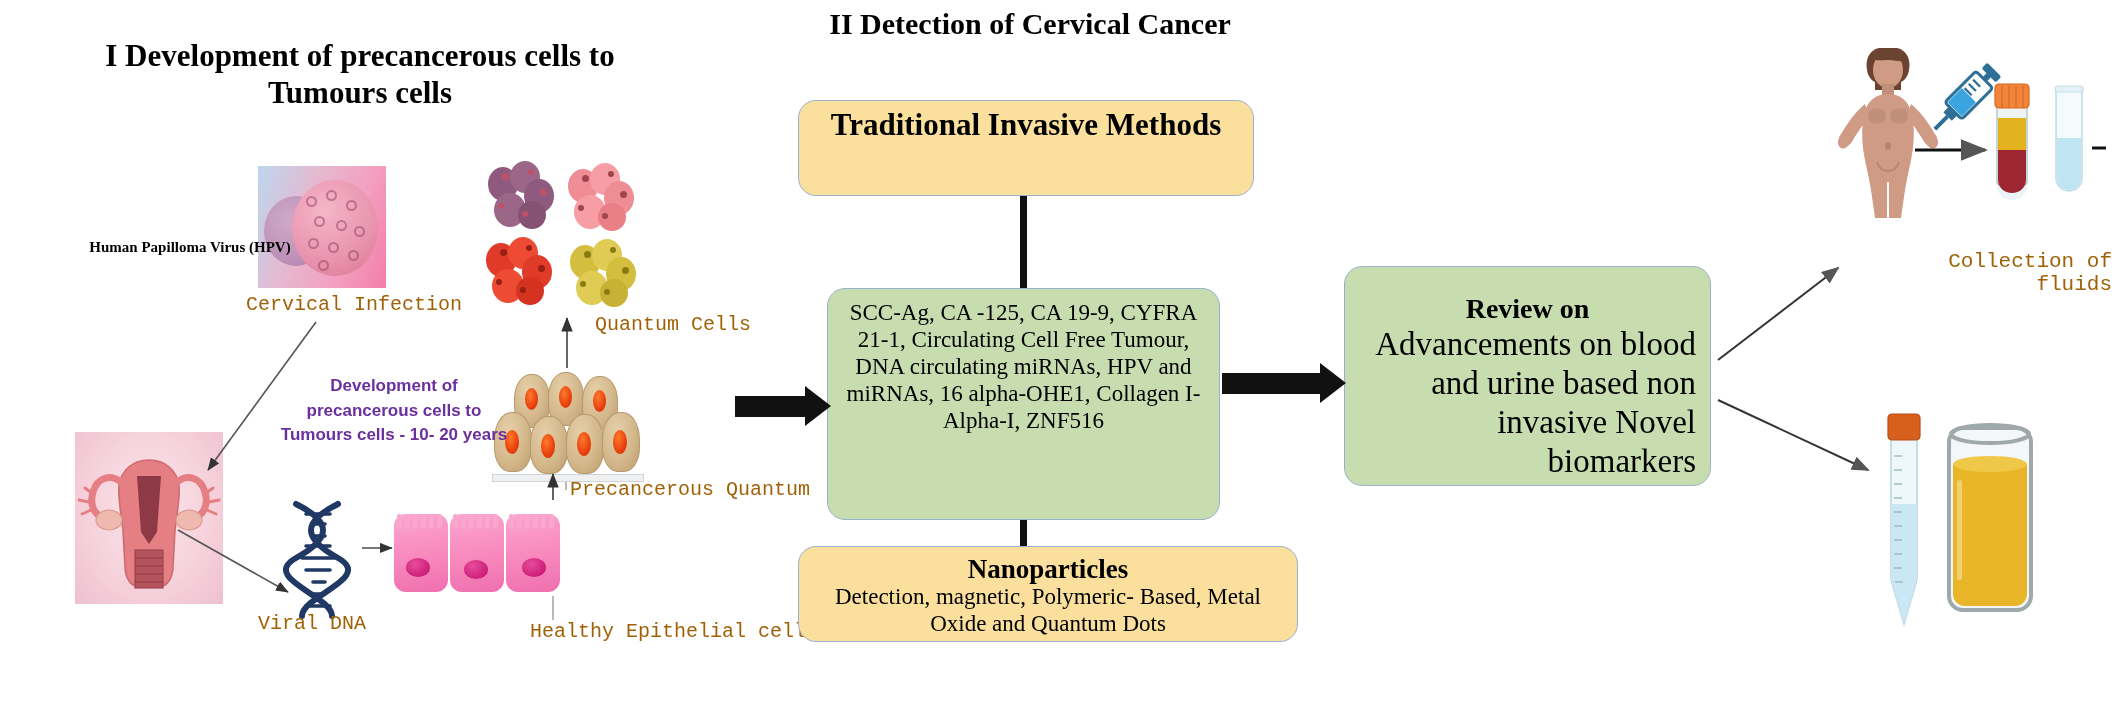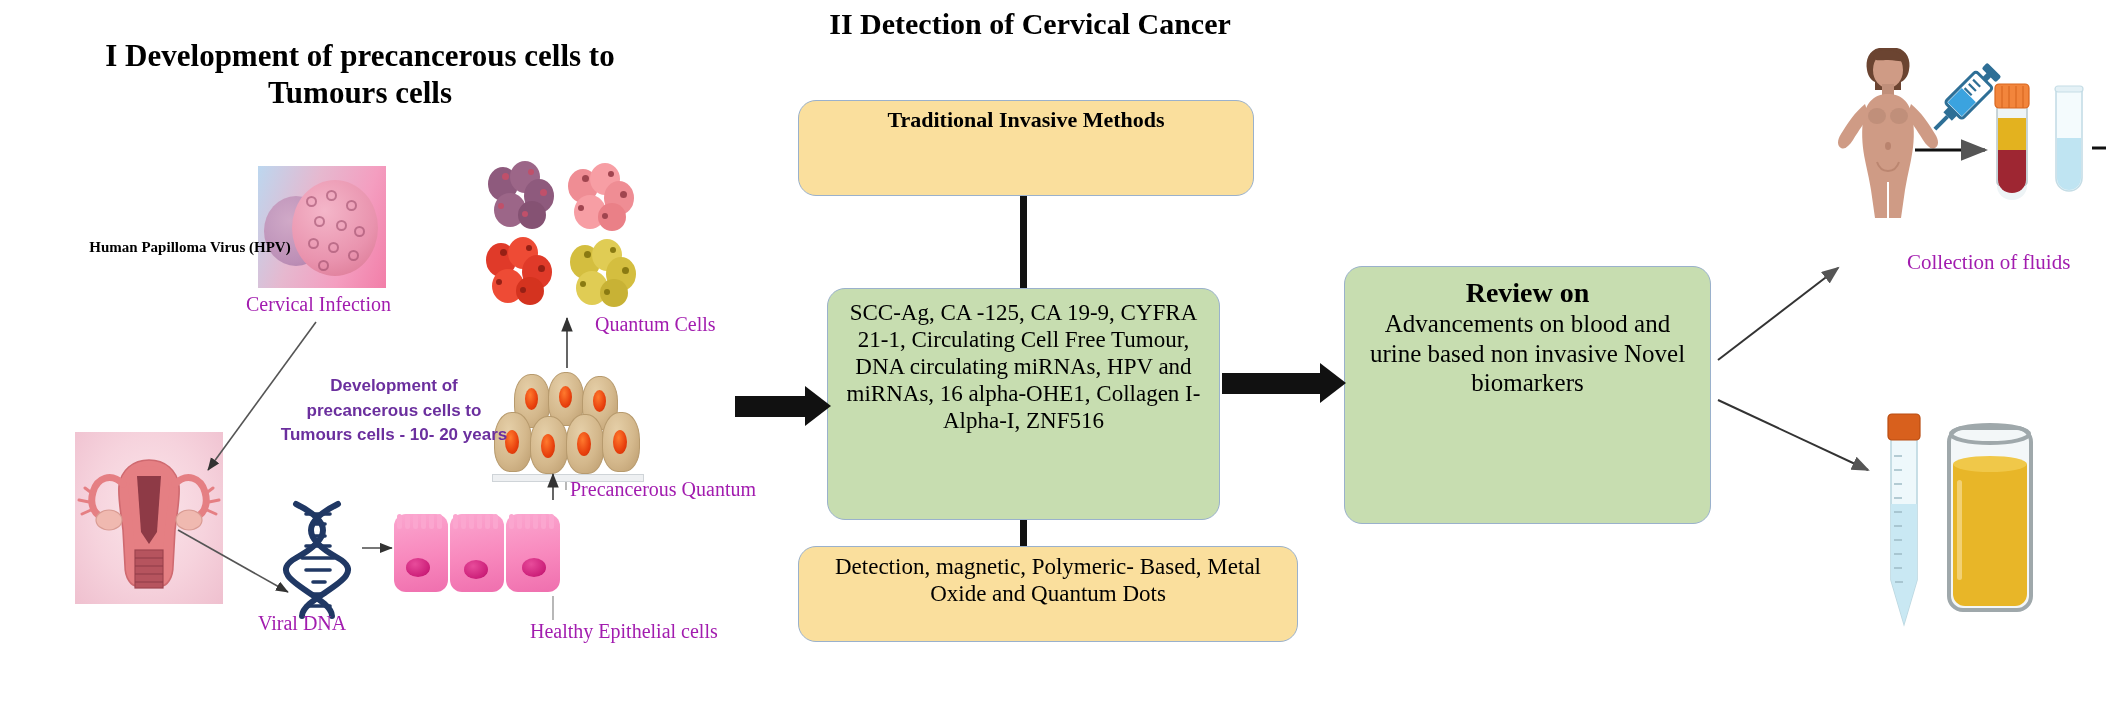--- a/index.html
+++ b/index.html
@@ -15,34 +15,34 @@
 
   
   .box{border-radius:18px;box-sizing:border-box;text-align:center;
        border:1.5px solid #8fa8c8;}
   .box .title{font-weight:bold;font-family:"Liberation Serif",serif;}
   .box .body{font-family:"Liberation Serif",serif;line-height:1.17;}
   .box-yellow{background:#fadf9d;border-color:#9ab1cc;}
   .box-green{background:#c7ddb0;border-color:#9ab1cc;}
 
   #box-traditional{left:798px;top:100px;width:456px;height:96px;padding-top:7px;}
-  #box-traditional .title{font-size:22px;line-height:1.12;}
+  #box-traditional .title{font-size:31px;line-height:1.12;}
   #box-traditional .body{font-size:23px;padding:0 8px;}
 
   #box-biomarkers{left:827px;top:288px;width:393px;height:232px;padding-top:11px;}
   #box-biomarkers .title{font-size:27px;line-height:1.15;}
   #box-biomarkers .body{font-size:23px;padding:0 10px;}
 
   #box-nano{left:798px;top:546px;width:500px;height:96px;padding-top:7px;}
   #box-nano .title{font-size:27px;line-height:1.12;}
   #box-nano .body{font-size:23px;padding:0 10px;}
 
-  #box-review{left:1344px;top:266px;width:367px;height:258px;padding-top:10px;}
+  #box-review{left:1344px;top:266px;width:367px;height:220px;padding-top:26px;}
   #box-review .title{font-size:28px;line-height:1.15;}
-  #box-review .body{font-size:25px;padding:0 14px;line-height:1.18;}
+  #box-review .body{font-size:33px;padding:0 14px;line-height:1.18;text-align:right;}
 
   
   .vline{background:#111;width:7px;}
   #conn-trad-bio{left:1020px;top:196px;height:92px;}
   #conn-bio-nano{left:1020px;top:520px;height:26px;}
 
   
   .block-arrow{position:absolute;}
   .block-arrow .shaft{position:absolute;background:#111;height:21px;top:50%;
                       margin-top:-10.5px;left:0;}
@@ -55,21 +55,21 @@
   #arrow-left-to-bio .head{left:70px;}
   #arrow-bio-to-review{left:1222px;top:362px;width:124px;height:42px;}
   #arrow-bio-to-review .shaft{width:98px;}
   #arrow-bio-to-review .head{left:98px;}
 
   
   #thin-arrows{position:absolute;left:0;top:0;width:2112px;height:720px;
                pointer-events:none;}
 
   
-  .cap-sans{font-family:Liberation Serif, serif;color:#a21caf;text-align:right;}
+  .cap-sans{font-family:Liberation Mono, monospace;color:#a16207;text-align:right;}
   #label-hpv{left:80px;top:238px;width:220px;font-size:15px;text-align:center;
              line-height:1.3;font-family:"Liberation Serif",serif;font-weight:bold;}
   #label-cervical-infection{left:246px;top:293px;font-size:20px;}
   #label-tumour-cells{left:595px;top:313px;font-size:20px;}
   #label-precancerous-lesions{left:570px;top:478px;font-size:20px;}
   #label-viral-dna{left:258px;top:612px;font-size:20px;}
   #label-healthy-epithelial{left:530px;top:620px;font-size:20px;}
   #label-collection-fluids{left:1907px;top:250px;font-size:21px;}
   #label-progression{left:278px;top:374px;width:232px;font-size:17px;
                      text-align:center;font-weight:bold;color:#6b2f9e;
@@ -309,20 +309,21 @@
 
 <div class="abs box box-yellow" id="box-traditional">
   <div class="title">Traditional Invasive Methods</div>
 </div>
 
 <div class="abs box box-green" id="box-biomarkers">
   <div class="body">SCC-Ag, CA -125, CA 19-9, CYFRA 21-1, Circulating Cell Free Tumour, DNA circulating  miRNAs, HPV and miRNAs, 16 alpha-OHE1, Collagen I- Alpha-I, ZNF516</div>
 </div>
 
 <div class="abs box box-yellow" id="box-nano">
+  <div class="title">Nanoparticles</div>
   <div class="body">Detection, magnetic, Polymeric- Based, Metal Oxide and Quantum Dots</div>
 </div>
 
 <div class="abs box box-green" id="box-review">
   <div class="title">Review on</div>
   <div class="body">Advancements on blood and urine based non invasive Novel biomarkers</div>
 </div>
 
 <div class="abs vline" id="conn-trad-bio"></div>
 <div class="abs vline" id="conn-bio-nano"></div>

